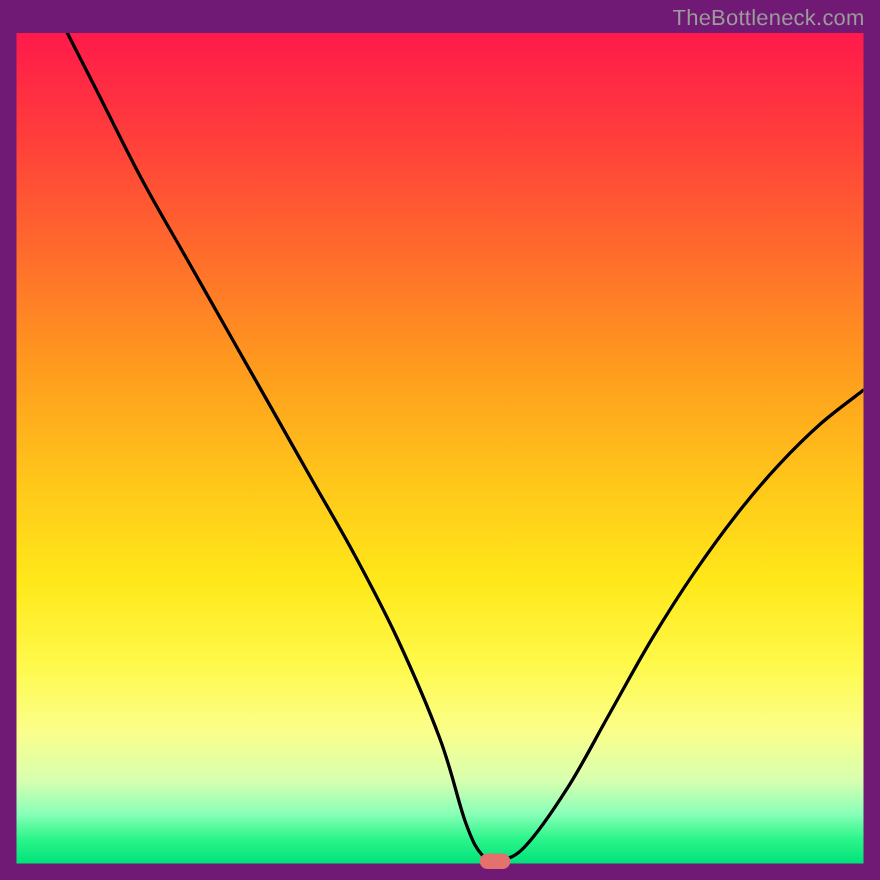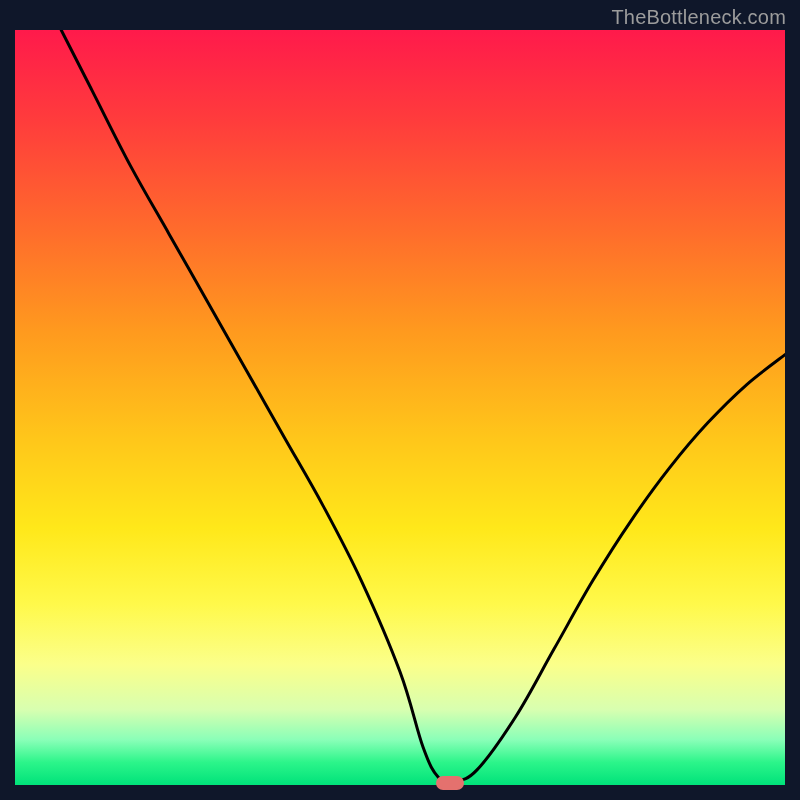--- a/index.html
+++ b/index.html
@@ -8,21 +8,21 @@
     width: 800px;
     height: 800px;
     background: #000;
     overflow: hidden;
     font-family: Arial, Helvetica, sans-serif;
   }
   .stage {
     position: relative;
     width: 800px;
     height: 800px;
-    background: #0f172a;
+    background: #701a75;
   }
   .plot {
     position: absolute;
     left: 15px;
     top: 30px;
     width: 770px;
     height: 755px;
     
     background: linear-gradient(to bottom,
       #ff1a4b 0%,

